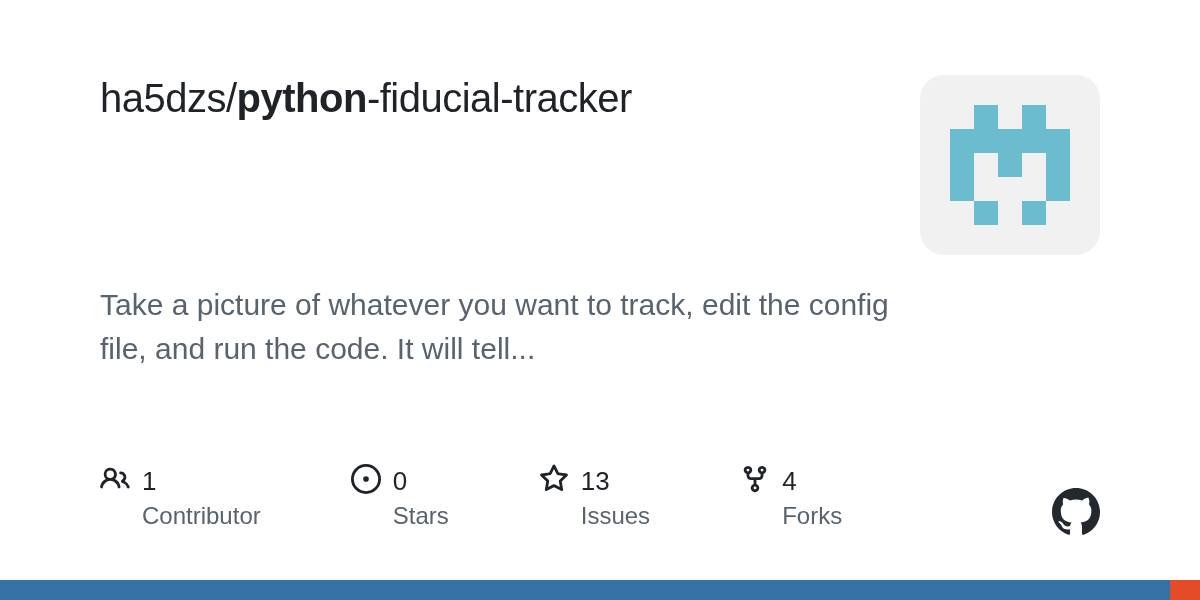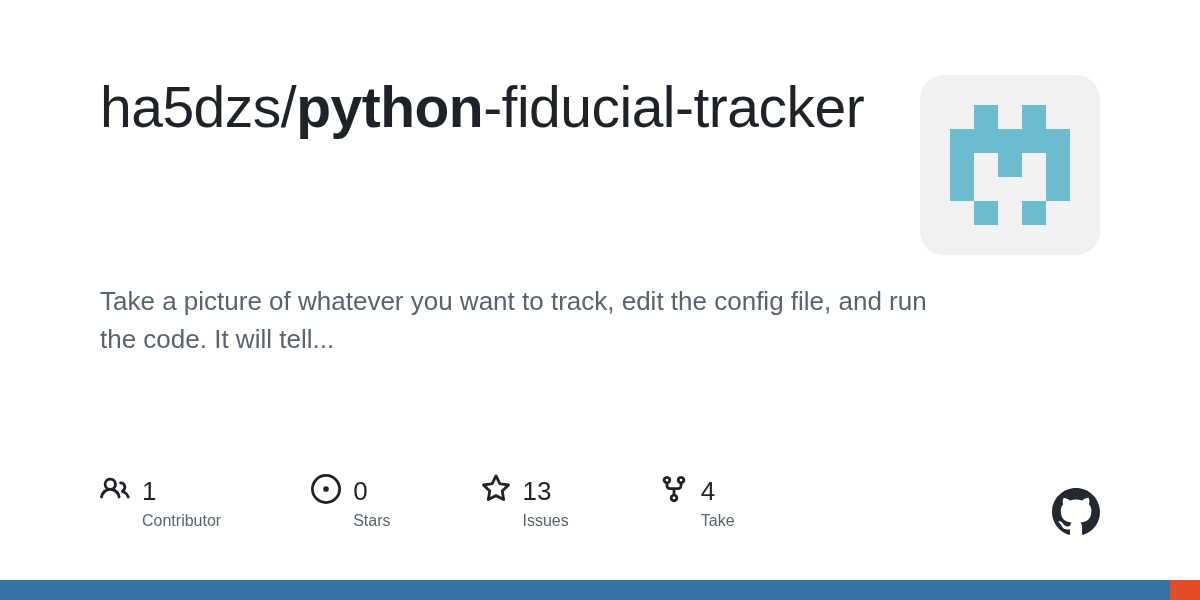--- a/index.html
+++ b/index.html
@@ -18,21 +18,21 @@
   }
   .header-row {
     display: flex;
     align-items: flex-start;
     gap: 30px;
   }
   .title-block {
     flex: 1;
   }
   .repo-title {
-    font-size: 57px;
+    font-size: 40px;
     font-weight: 400;
     color: #1f2328;
     line-height: 1.15;
     letter-spacing: -0.5px;
   }
   .repo-title .owner { font-weight: 400; }
   .repo-title .slash { font-weight: 400; }
   .repo-title .strong { font-weight: 700; }
   .avatar-box {
     width: 180px;
@@ -46,21 +46,21 @@
   }
   .identicon {
     display: grid;
     grid-template-columns: repeat(5, 24px);
     grid-template-rows: repeat(5, 24px);
   }
   .identicon div { background: transparent; }
   .identicon .f { background: #6bbcce; }
   .description {
     margin-top: 28px;
-    font-size: 26px;
+    font-size: 30px;
     color: #59636e;
     line-height: 1.45;
     max-width: 830px;
   }
   .stats-row {
     position: absolute;
     bottom: 70px;
     left: 100px;
     display: flex;
     gap: 90px;
@@ -77,21 +77,21 @@
   }
   .stat-icon {
     color: #1f2328;
   }
   .stat-value {
     font-size: 26px;
     color: #1f2328;
     font-weight: 400;
   }
   .stat-label {
-    font-size: 16px;
+    font-size: 24px;
     color: #59636e;
     margin-left: 42px;
   }
   .github-logo {
     position: absolute;
     bottom: 60px;
     right: 100px;
     color: #24292f;
   }
   .bottom-bar {
@@ -187,21 +187,21 @@
 
     <div class="stat">
       <div class="stat-top">
         <span class="stat-icon">
           <svg width="30" height="30" viewBox="0 0 16 16" fill="currentColor">
               <path d="M5 5.372v.878c0 .414.336.75.75.75h4.5a.75.75 0 0 0 .75-.75v-.878a2.25 2.25 0 1 1 1.5 0v.878a2.25 2.25 0 0 1-2.25 2.25h-1.5v2.128a2.251 2.251 0 1 1-1.5 0V8.5h-1.5A2.25 2.25 0 0 1 3.5 6.25v-.878a2.25 2.25 0 1 1 1.5 0ZM5 3.25a.75.75 0 1 0-1.5 0 .75.75 0 0 0 1.5 0Zm6.75.75a.75.75 0 1 0 0-1.5.75.75 0 0 0 0 1.5Zm-3 8.75a.75.75 0 1 0-1.5 0 .75.75 0 0 0 1.5 0Z"></path>
             </svg>
         </span>
         <span class="stat-value">4</span>
       </div>
-      <span class="stat-label">Take</span>
+      <span class="stat-label">Forks</span>
     </div>
   </div>
 
   <div class="github-logo">
     <svg width="48" height="48" viewBox="0 0 16 16" fill="currentColor">
         <path d="M8 0C3.58 0 0 3.58 0 8c0 3.54 2.29 6.53 5.47 7.59.4.07.55-.17.55-.38 0-.19-.01-.82-.01-1.49-2.01.37-2.53-.49-2.69-.94-.09-.23-.48-.94-.82-1.13-.28-.15-.68-.52-.01-.53.63-.01 1.08.58 1.23.82.72 1.21 1.87.87 2.33.66.07-.52.28-.87.51-1.07-1.78-.2-3.64-.89-3.64-3.95 0-.87.31-1.59.82-2.15-.08-.2-.36-1.02.08-2.12 0 0 .67-.21 2.2.82.64-.18 1.32-.27 2-.27.68 0 1.36.09 2 .27 1.53-1.04 2.2-.82 2.2-.82.44 1.1.16 1.92.08 2.12.51.56.82 1.27.82 2.15 0 3.07-1.87 3.75-3.65 3.95.29.25.54.73.54 1.48 0 1.07-.01 1.93-.01 2.2 0 .21.15.46.55.38A8.013 8.013 0 0 0 16 8c0-4.42-3.58-8-8-8z"></path>
       </svg>
   </div>
 </div>
 

